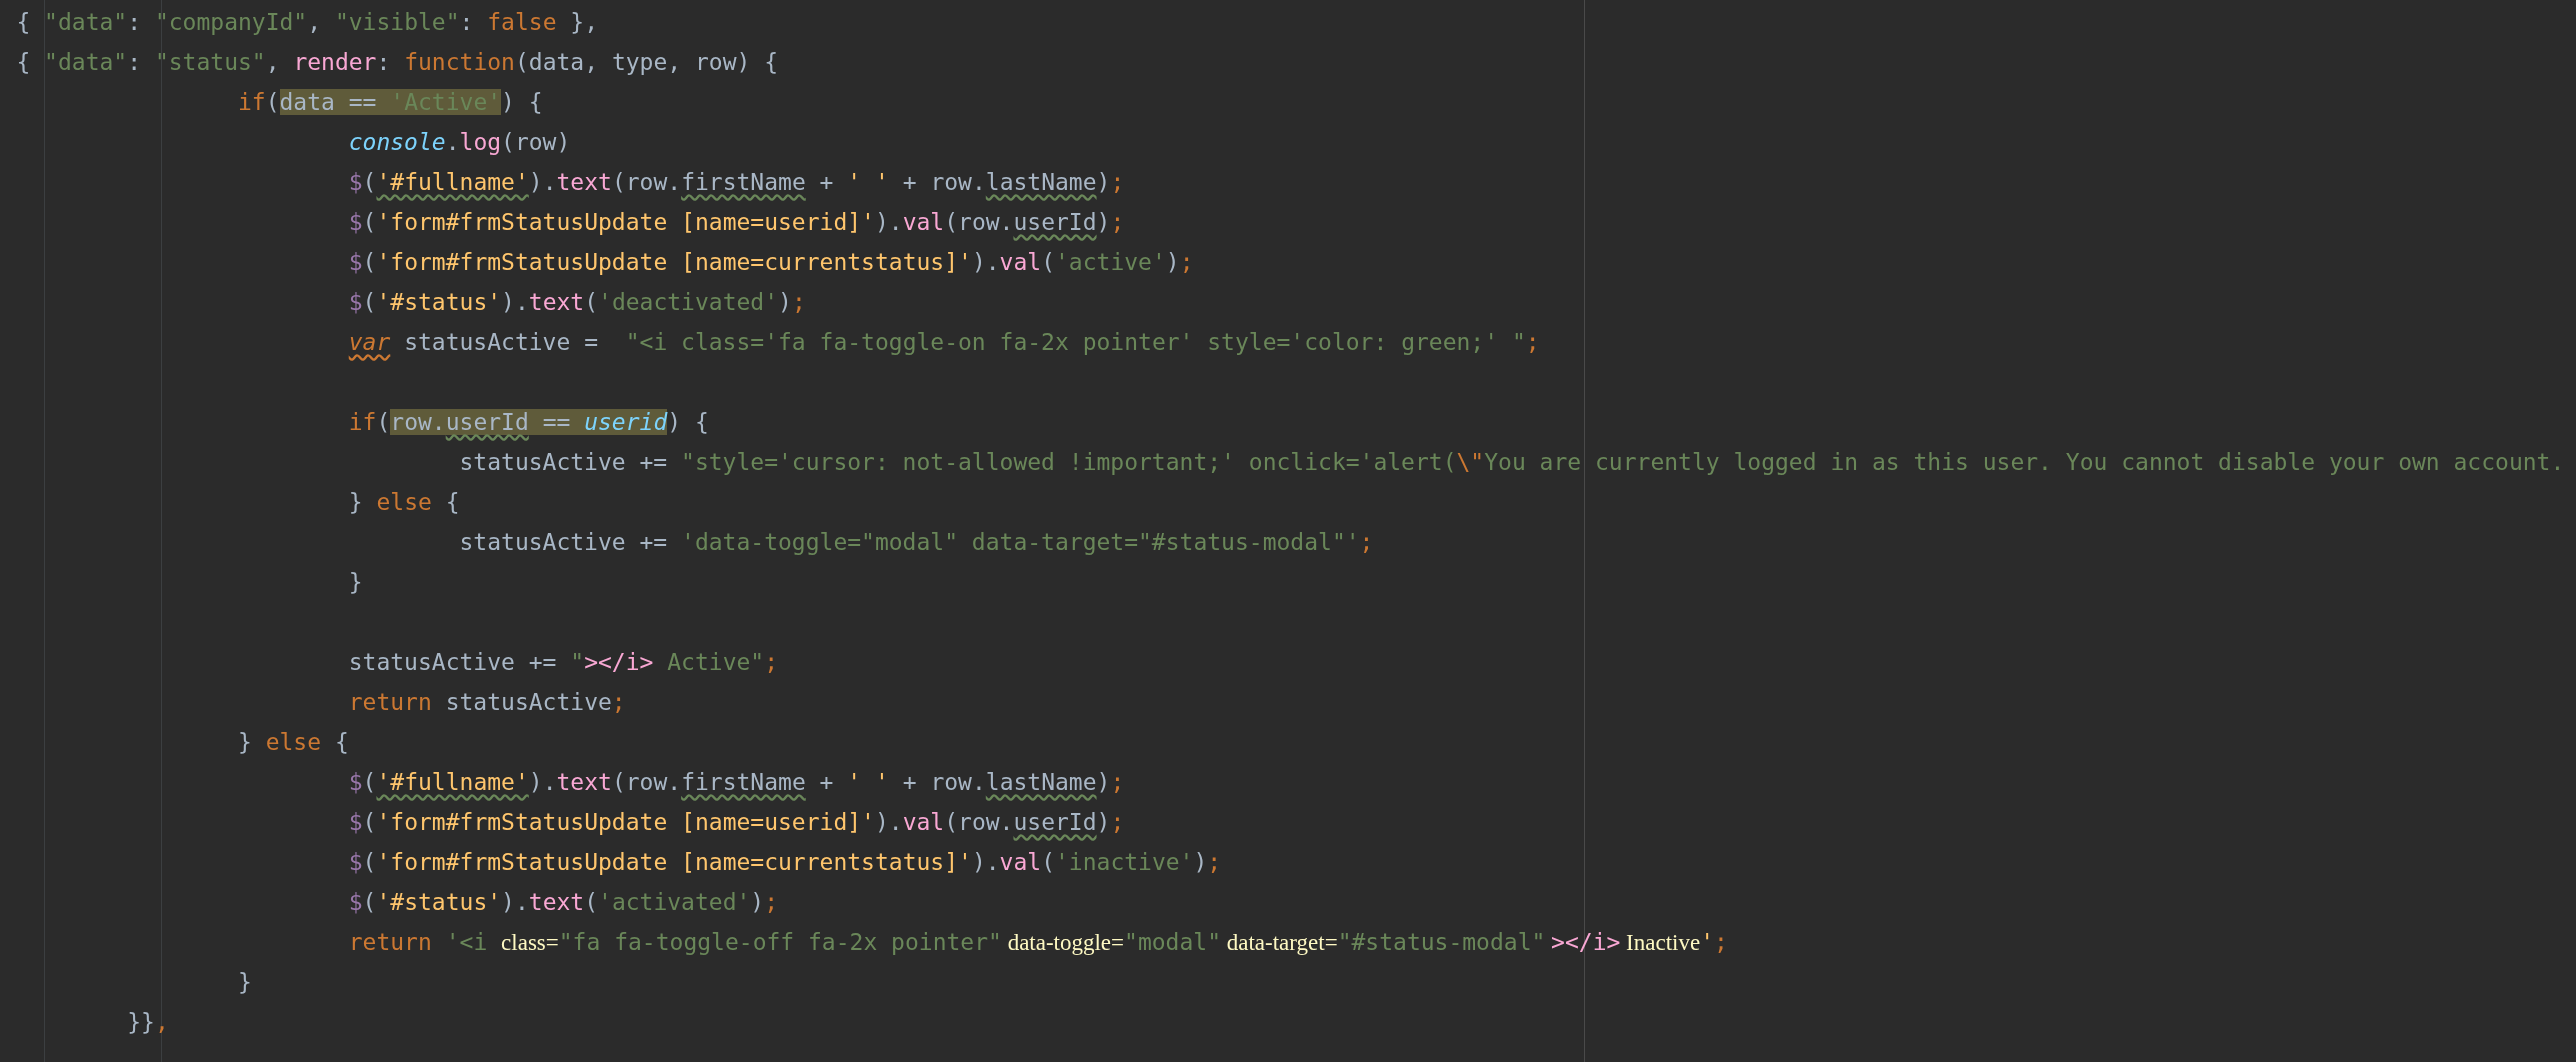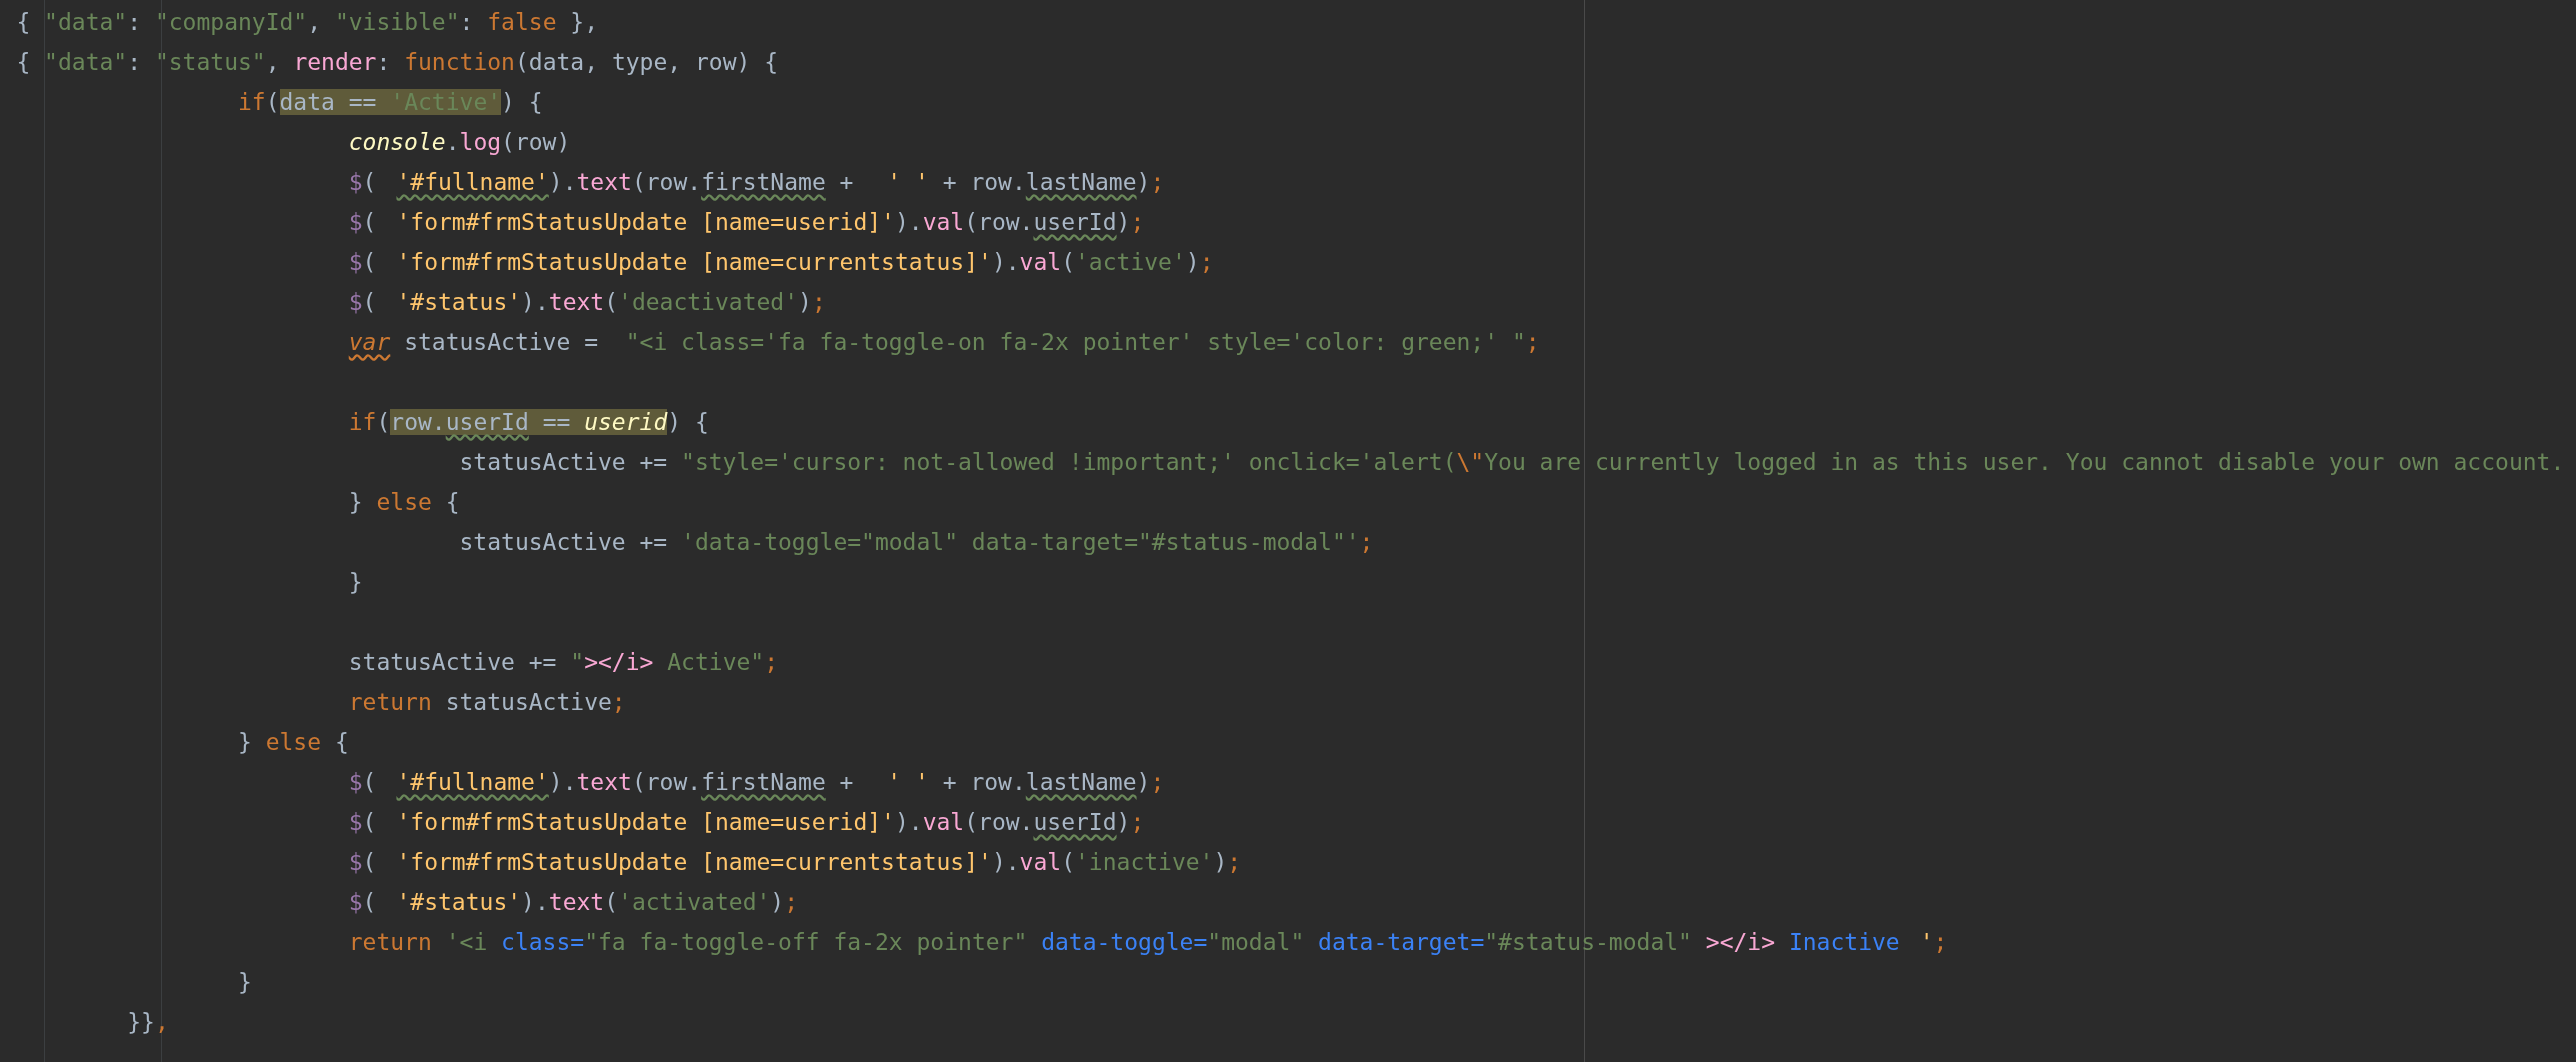--- a/index.html
+++ b/index.html
@@ -40,26 +40,26 @@
   .line {
     height: 40px;
     white-space: pre;
     display: block;
   }
 
   
   .t-def   { color: #a9b7c6; }              
   .t-key   { color: #cc7832; margin-top: 43px; }              
   .t-str   { color: #6a8759; }              
-  .t-str2  { color: #ffc66d; margin-left: 20px; }              
+  .t-str2  { color: #ffc66d; }              
   .t-fn    { color: #f9a8d4; }              
   .t-prop  { color: #9876aa; }              
-  .t-ital  { color: #fef9c3; font-style: italic; }
+  .t-ital  { color: #7dd3fc; font-style: italic; }
   .t-esc   { color: #cc7832; }              
-  .t-html  { color: #3b82f6; }              
+  .t-html  { color: #fef9c3; font-family: Liberation Serif, serif; }              
   .t-semi  { color: #cc7832; }
 
   
   .sel { background: #5f5b3a; }
 
   
   .sq {
     text-decoration: underline wavy #6a8759;
     text-decoration-skip-ink: none;
     text-underline-offset: 3.7px;

